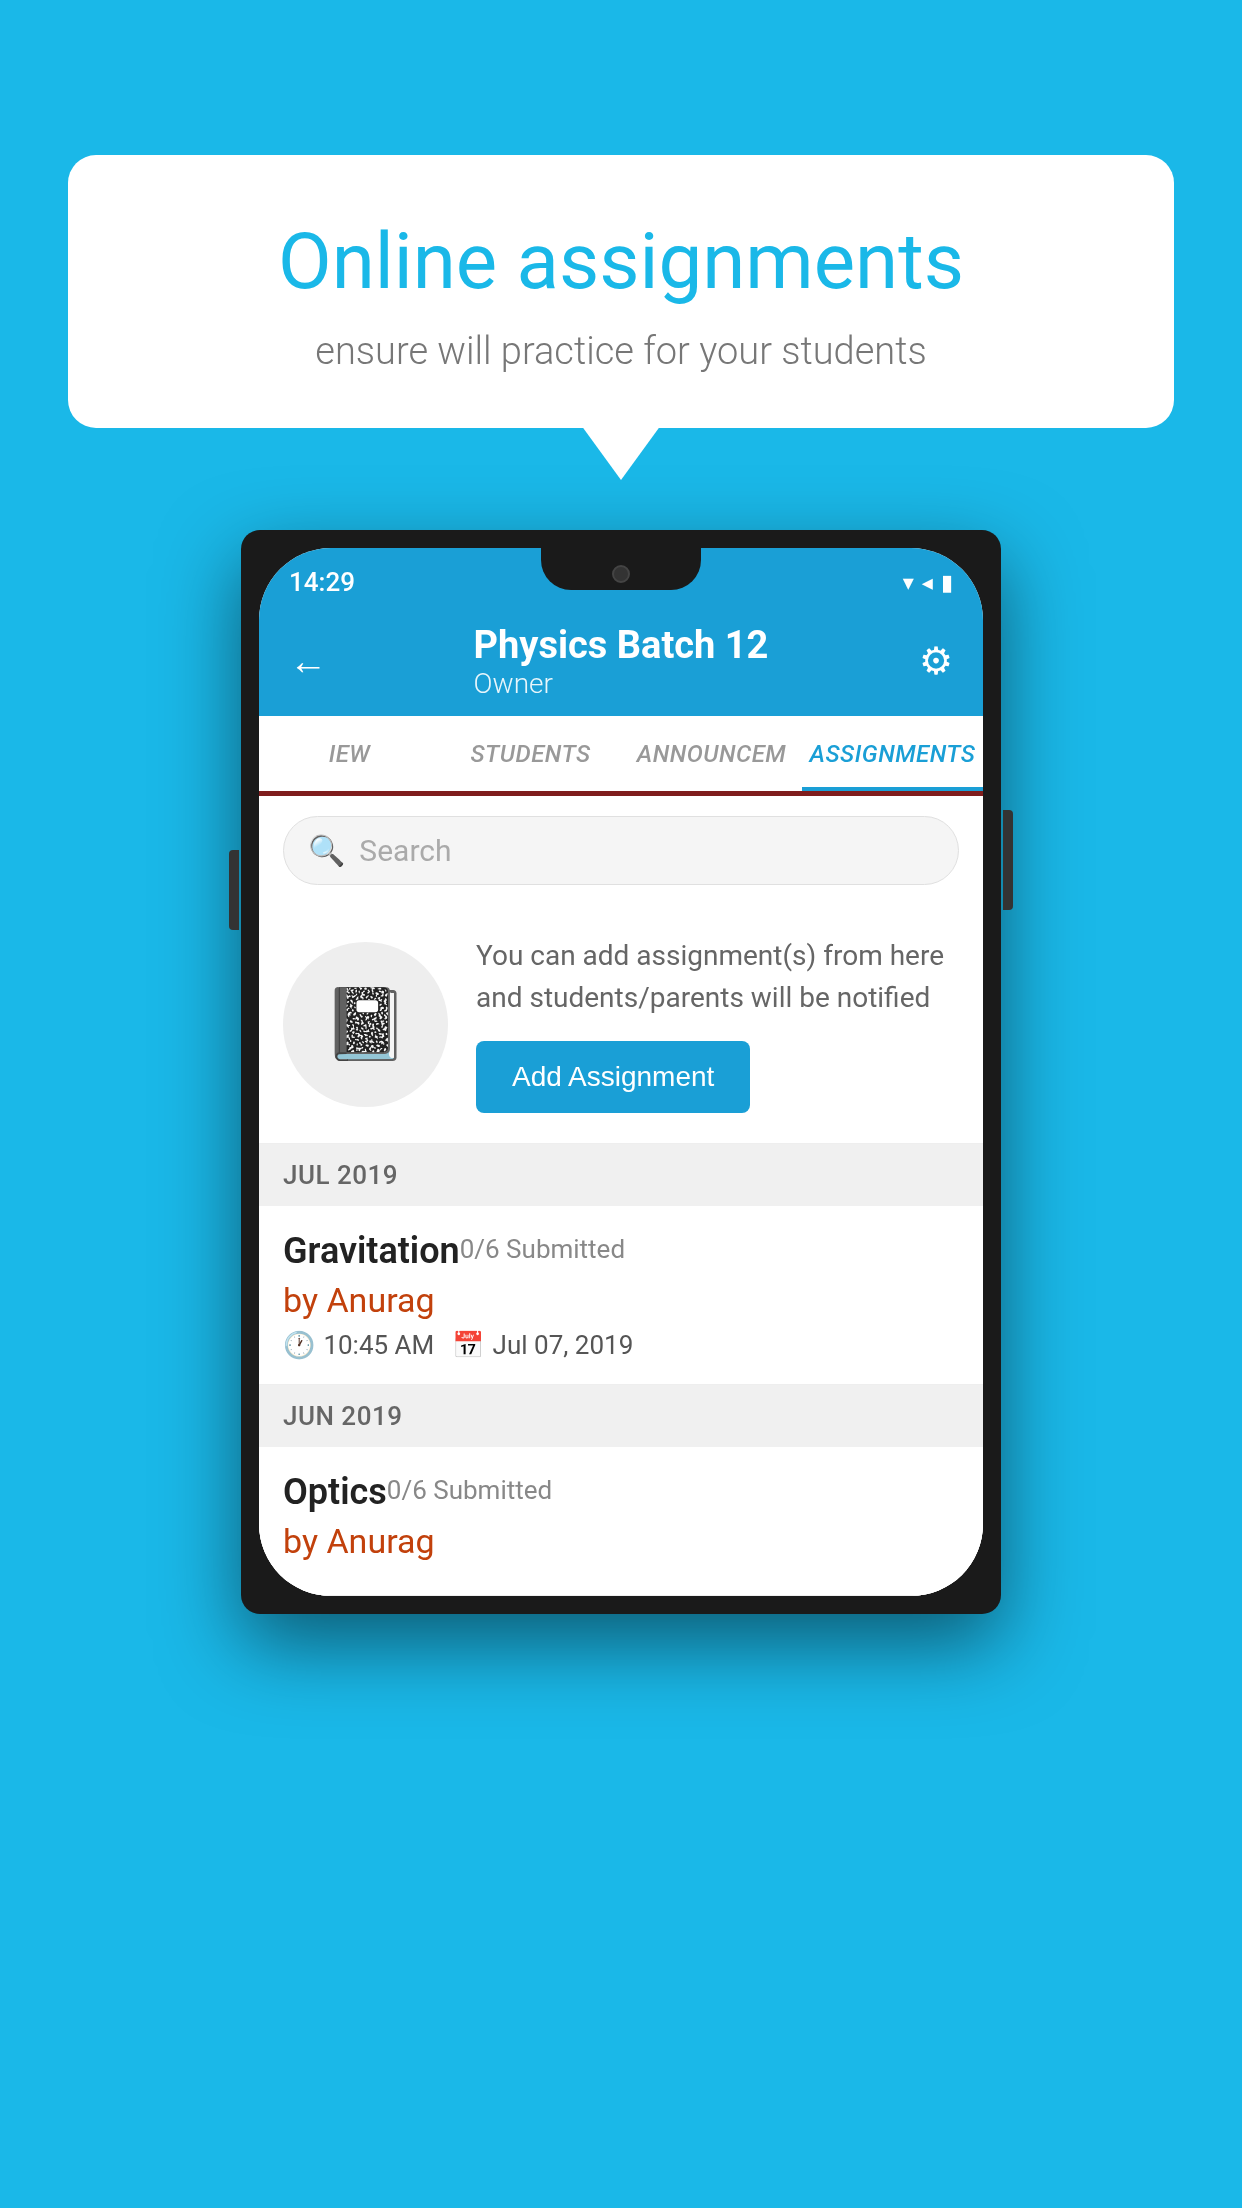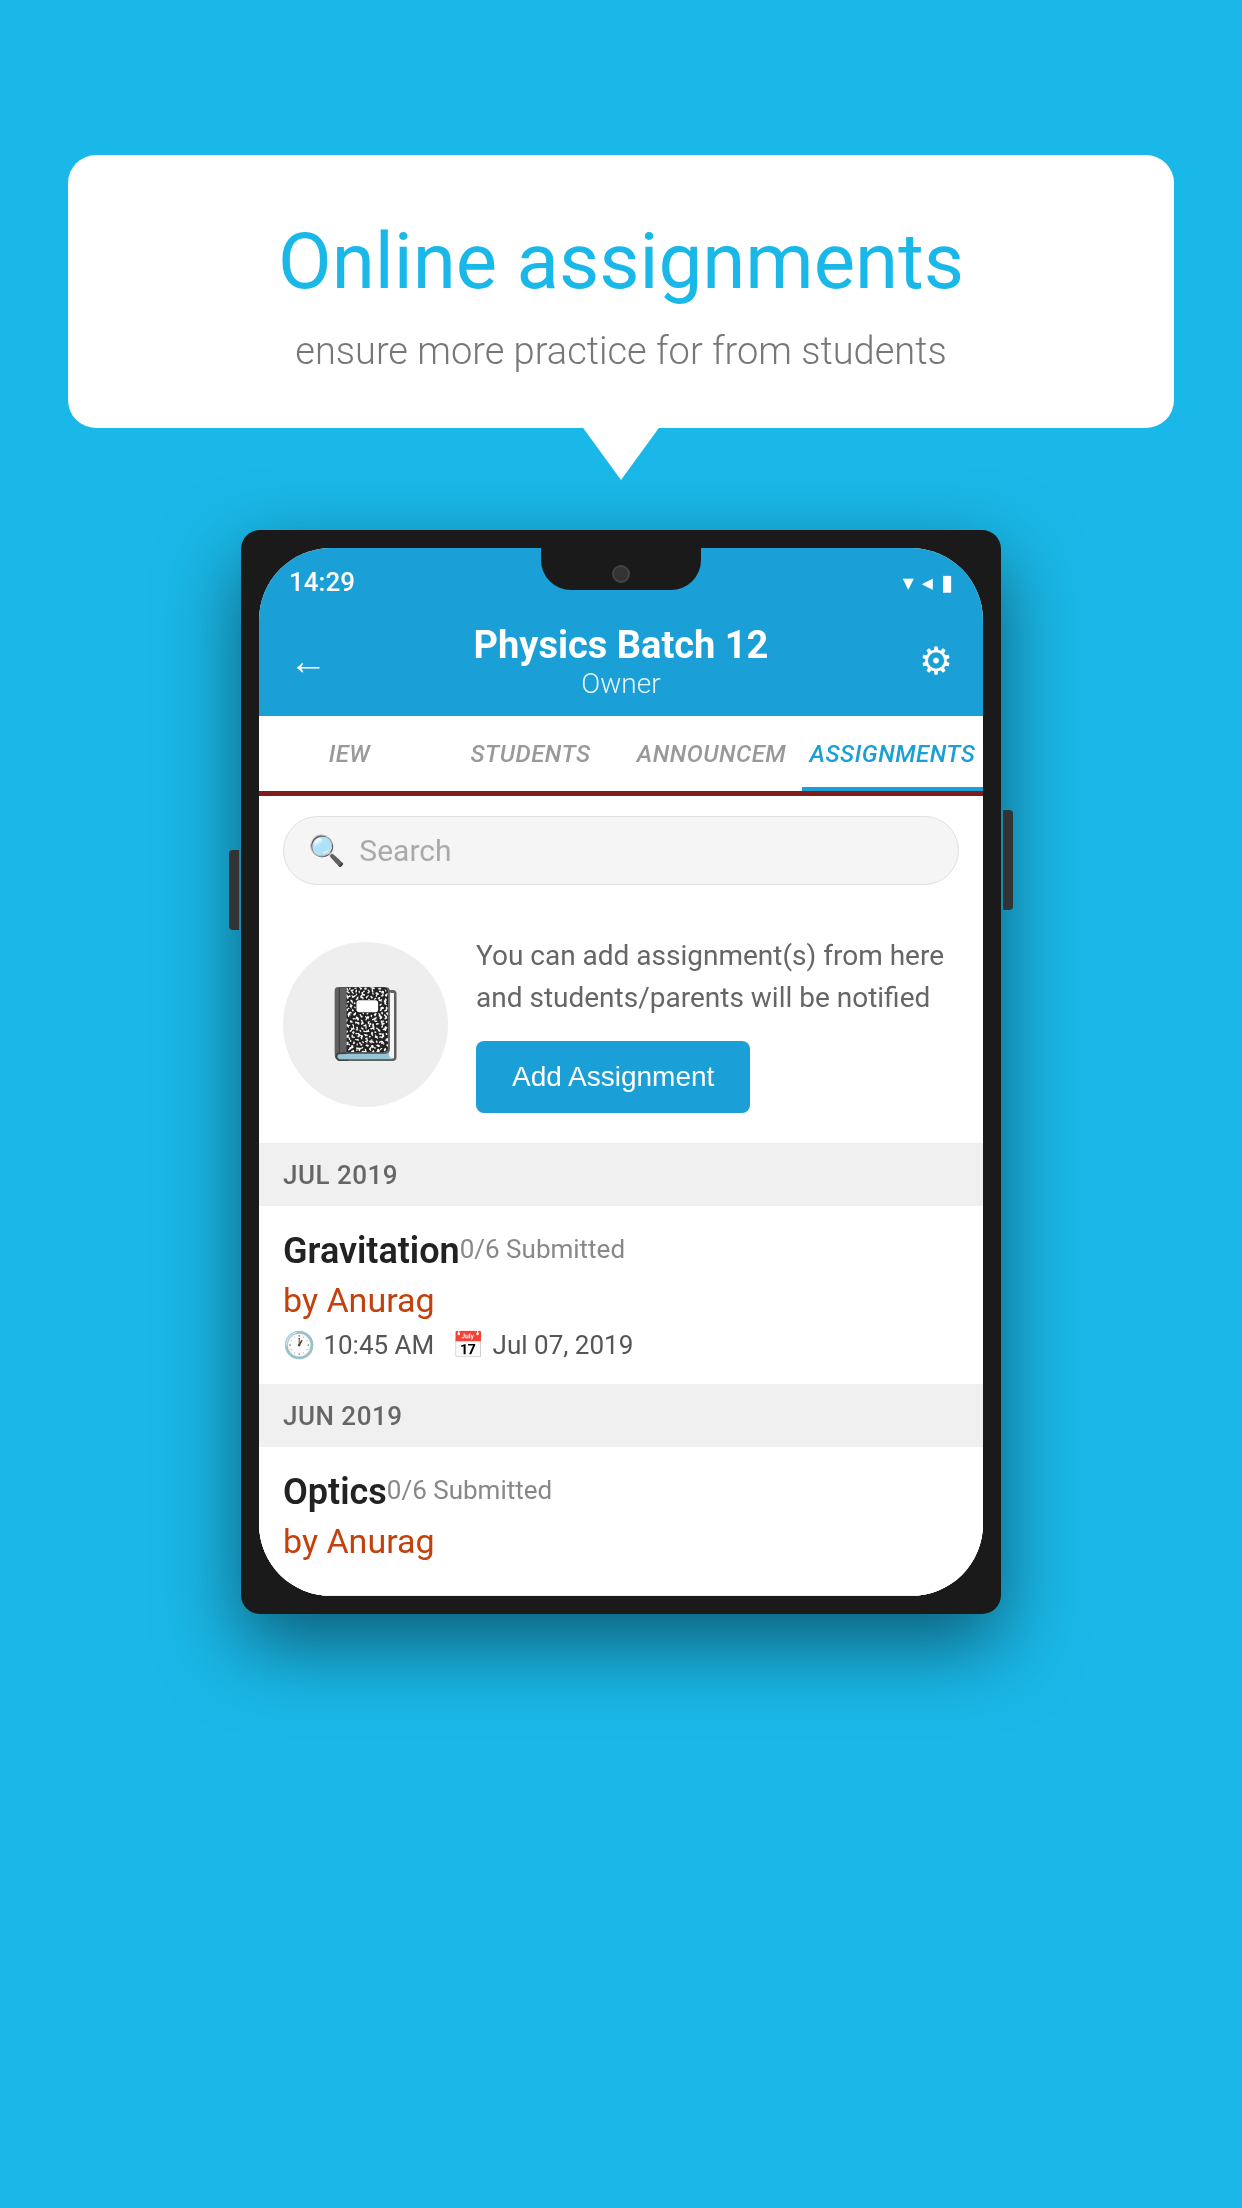--- a/index.html
+++ b/index.html
@@ -160,21 +160,21 @@
     .app-bar {
       background: #1a9fd6;
       height: 110px;
       display: flex;
       align-items: center;
       justify-content: space-between;
       padding: 0 30px;
     }
 
     .app-bar-center {
-      text-align: center;
+      text-align: left;
     }
 
     .app-bar-title {
       color: white;
       font-size: 38px;
       font-weight: 700;
     }
 
     .app-bar-subtitle {
       color: rgba(255,255,255,0.9);
@@ -381,21 +381,21 @@
       font-size: 26px;
       color: #888;
     }
   </style>
 </head>
 <body>
 
 <div class="speech-bubble-container">
   <div class="speech-bubble">
     <div class="bubble-title">Online assignments</div>
-    <div class="bubble-subtitle">ensure more practice for from students</div>
+    <div class="bubble-subtitle">ensure will practice for your students</div>
   </div>
 </div>
 
 <div class="phone-container">
   <div class="phone-outer">
     <div class="phone-inner">
 
       <div class="notch">
         <div class="notch-camera"></div>
       </div>

